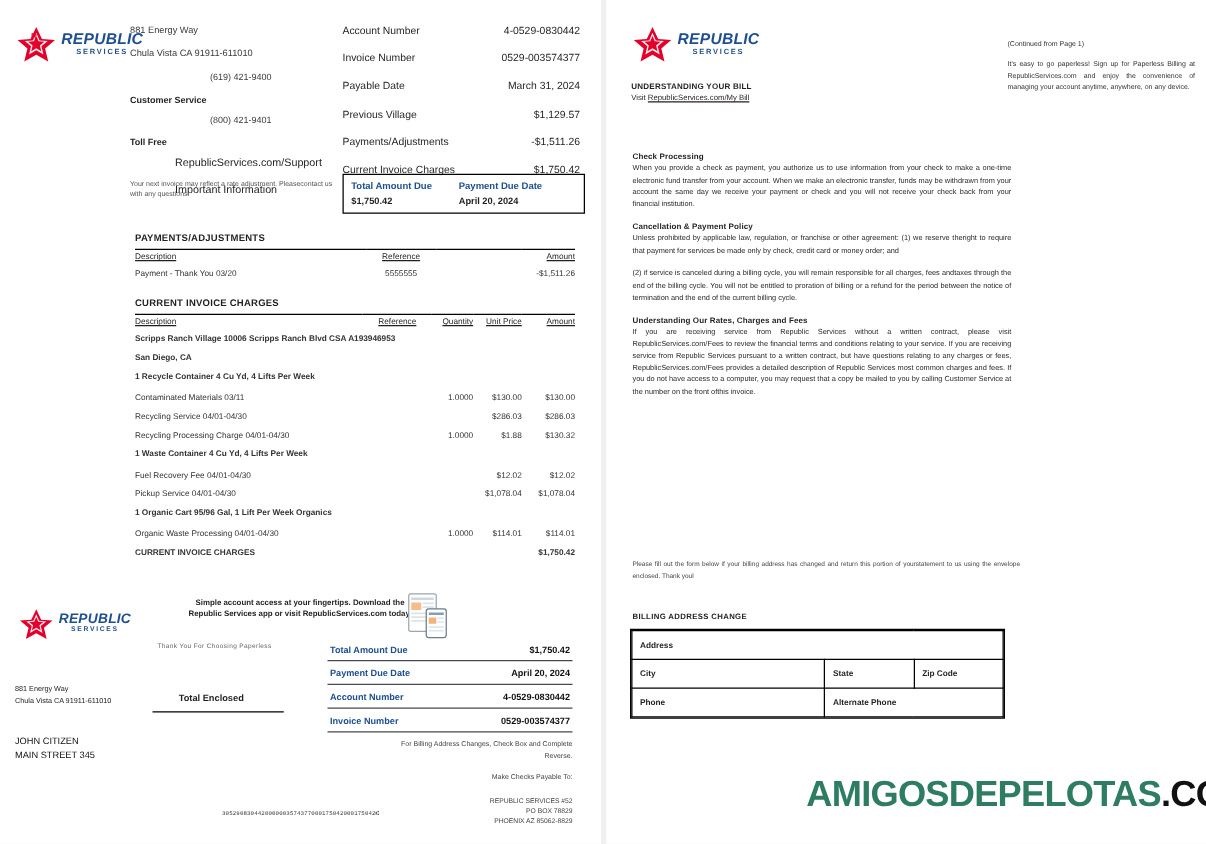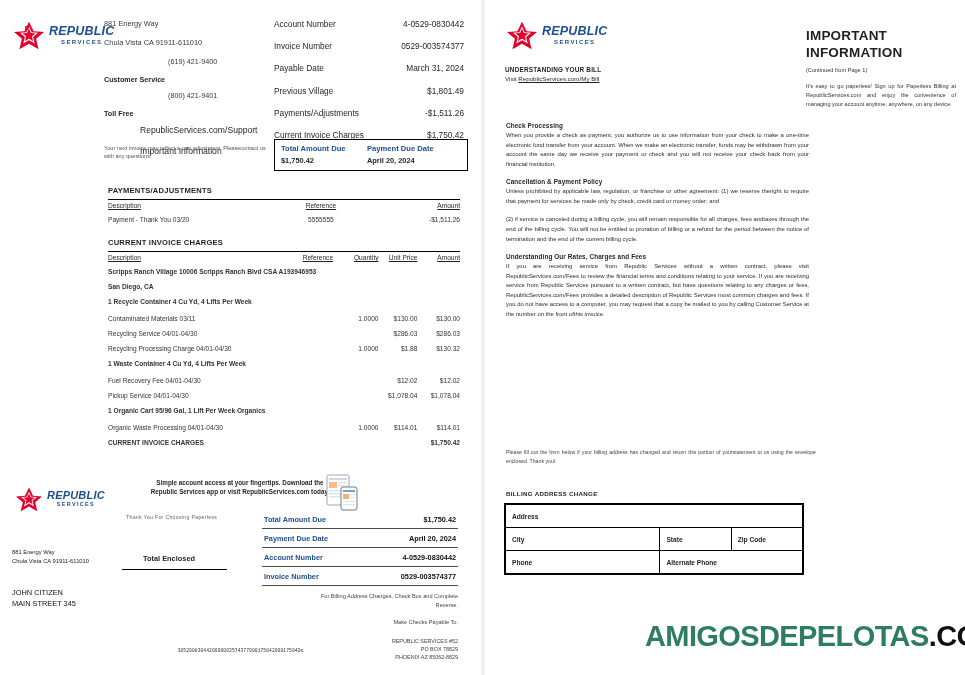--- a/index.html
+++ b/index.html
@@ -165,21 +165,21 @@
       <div class="srow">
         <span class="slbl">Invoice Number</span>
         <span class="sval">0529-003574377</span>
       </div>
       <div class="srow">
         <span class="slbl">Payable Date</span>
         <span class="sval">March 31, 2024</span>
       </div>
       <div class="srow">
         <span class="slbl">Previous Village</span>
-        <span class="sval">$1,801.49</span>
+        <span class="sval">$1,129.57</span>
       </div>
       <div class="srow">
         <span class="slbl">Payments/Adjustments</span>
         <span class="sval">-$1,511.26</span>
       </div>
       <div class="srow">
         <span class="slbl">Current Invoice Charges</span>
         <span class="sval">$1,750.42</span>
       </div>
     </div>
@@ -404,24 +404,20 @@
 </div>
 
 <div class="r-understand">
   <div class="t">UNDERSTANDING YOUR BILL</div>
   <div class="v">
     <span>Visit </span><u>RepublicServices.com/My Bill</u>
   </div>
 </div>
 
 <div class="r-head">
-  <h1>
-    <span>IMPORTANT</span><br>
-    <span>INFORMATION</span>
-  </h1>
   <div class="cont">(Continued from Page 1)</div>
   <p>It's easy to go paperless! Sign up for Paperless Billing at RepublicServices.com and enjoy the convenience of managing your account anytime, anywhere, on any device.</p>
 </div>
 
 <div class="r-body">
   <h3>Check Processing</h3>
   <p>When you provide a check as payment, you authorize us to use information from your check to make a one-time electronic fund transfer from your account. When we make an electronic transfer, funds may be withdrawn from your account the same day we receive your payment or check and you will not receive your check back from your financial institution.</p>
 
   <h3>Cancellation &amp; Payment Policy</h3>
   <p>Unless prohibited by applicable law, regulation, or franchise or other agreement: (1) we reserve theright to require that payment for services be made only by check, credit card or money order; and</p>

